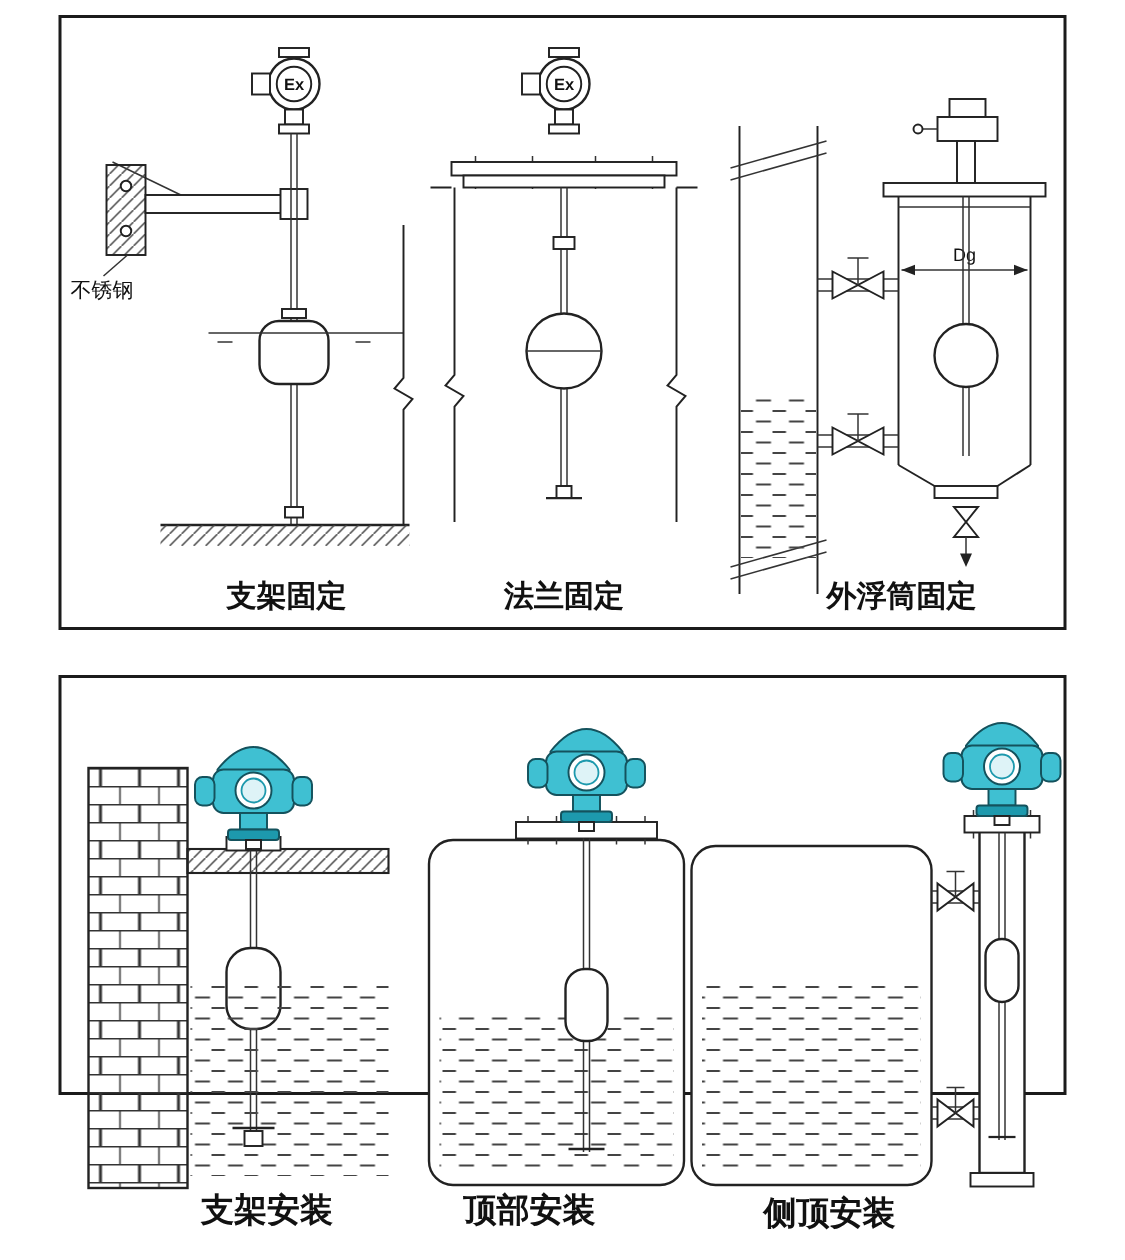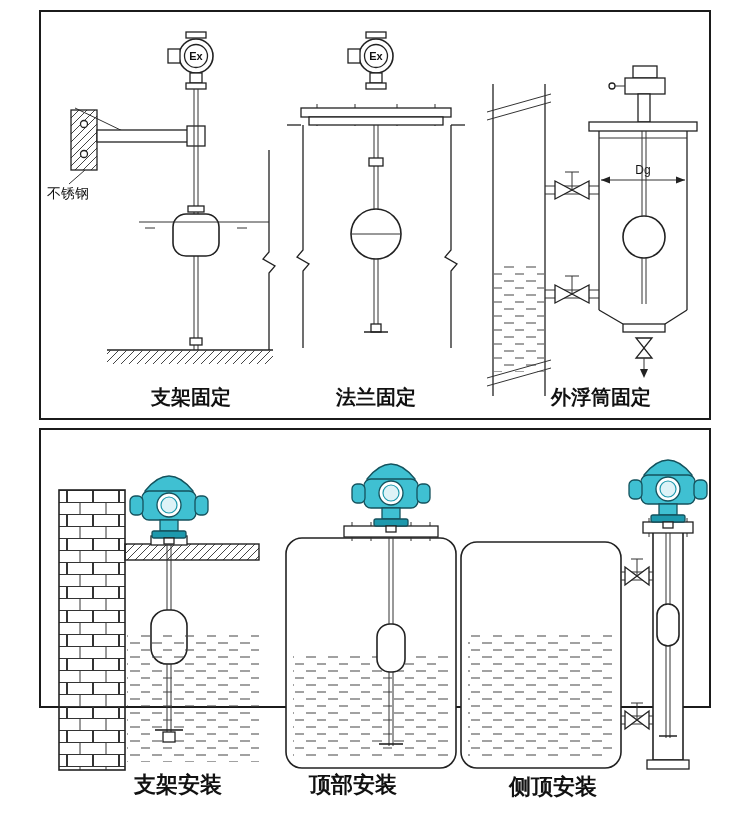--- a/index.html
+++ b/index.html
@@ -1,20 +1,20 @@
 <!DOCTYPE html>
 <html><head>
 <meta charset="utf-8">
 <style>
   html,body{margin:0;padding:0;background:#ffffff;}
   #stage{position:relative;width:750px;height:840px;background:#ffffff;overflow:hidden;
          font-family:"Liberation Sans",sans-serif;}
   .panel{position:absolute;left:39px;width:672px;border:2px solid #1b1b1b;background:#fff;box-sizing:border-box;}
   #panel-top{top:10px;height:410px;}
-  #panel-bottom{top:428px;height:280px;}
+  #panel-bottom{top:450px;height:280px;}
   svg{display:block;}
   .ln{stroke:#222;fill:none;stroke-width:1.3;}
   .lnthin{stroke:#333;fill:none;stroke-width:1;}
   .fw{fill:#ffffff;stroke:#222;stroke-width:1.3;}
   .fw2{fill:#ffffff;stroke:#222;stroke-width:1.6;}
   .cap{font-family:"Liberation Sans",sans-serif;font-weight:bold;fill:#111;}
   .capTop{font-size:20px;}
   .capBot{font-size:22px;}
   .small{font-family:"Liberation Sans",sans-serif;fill:#111;}
 </style>

